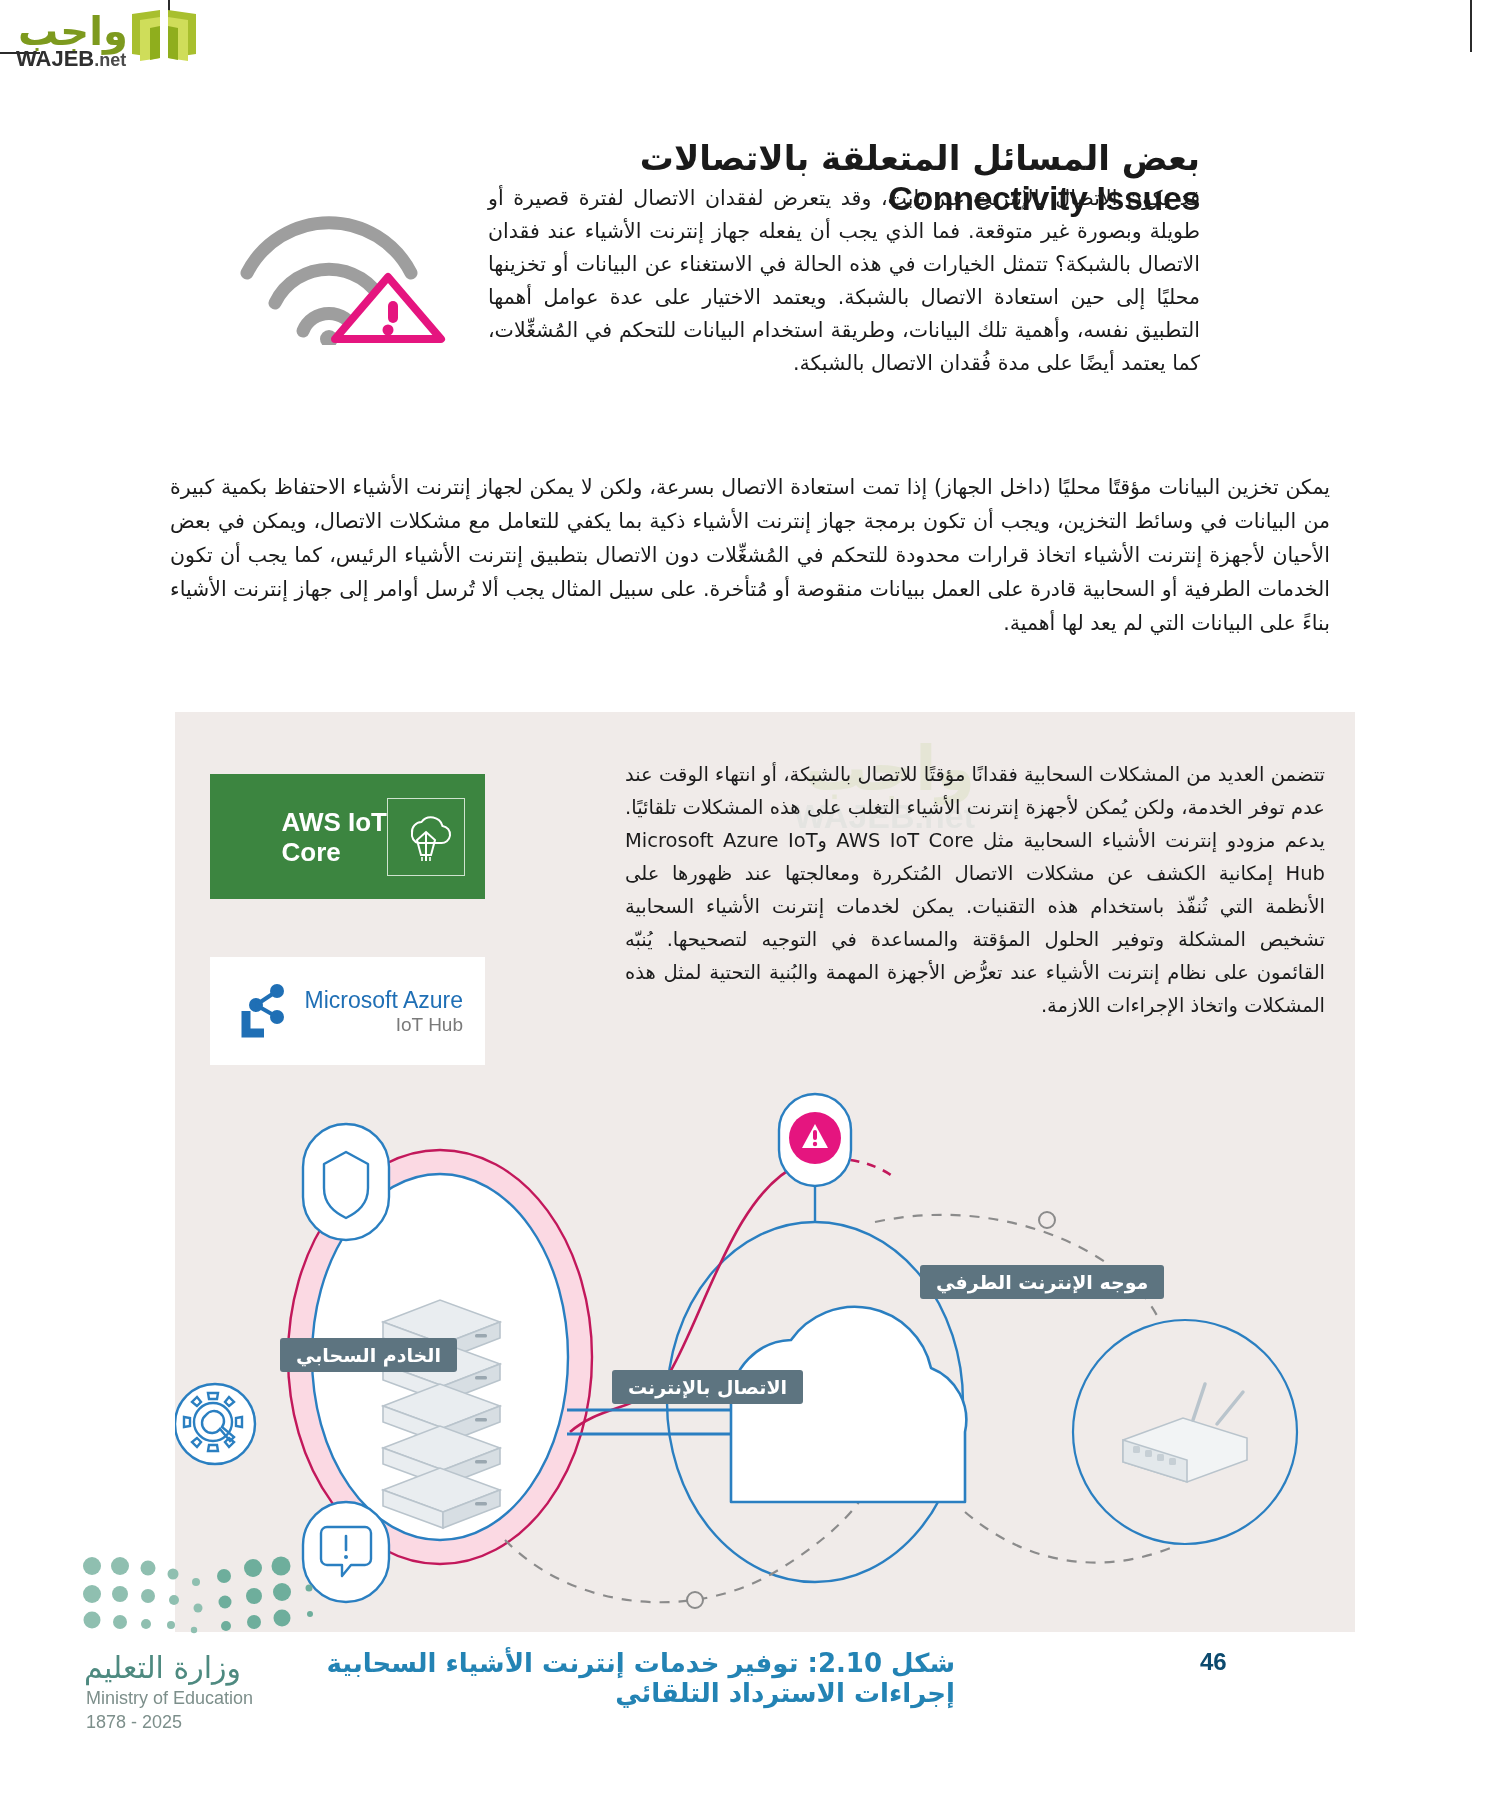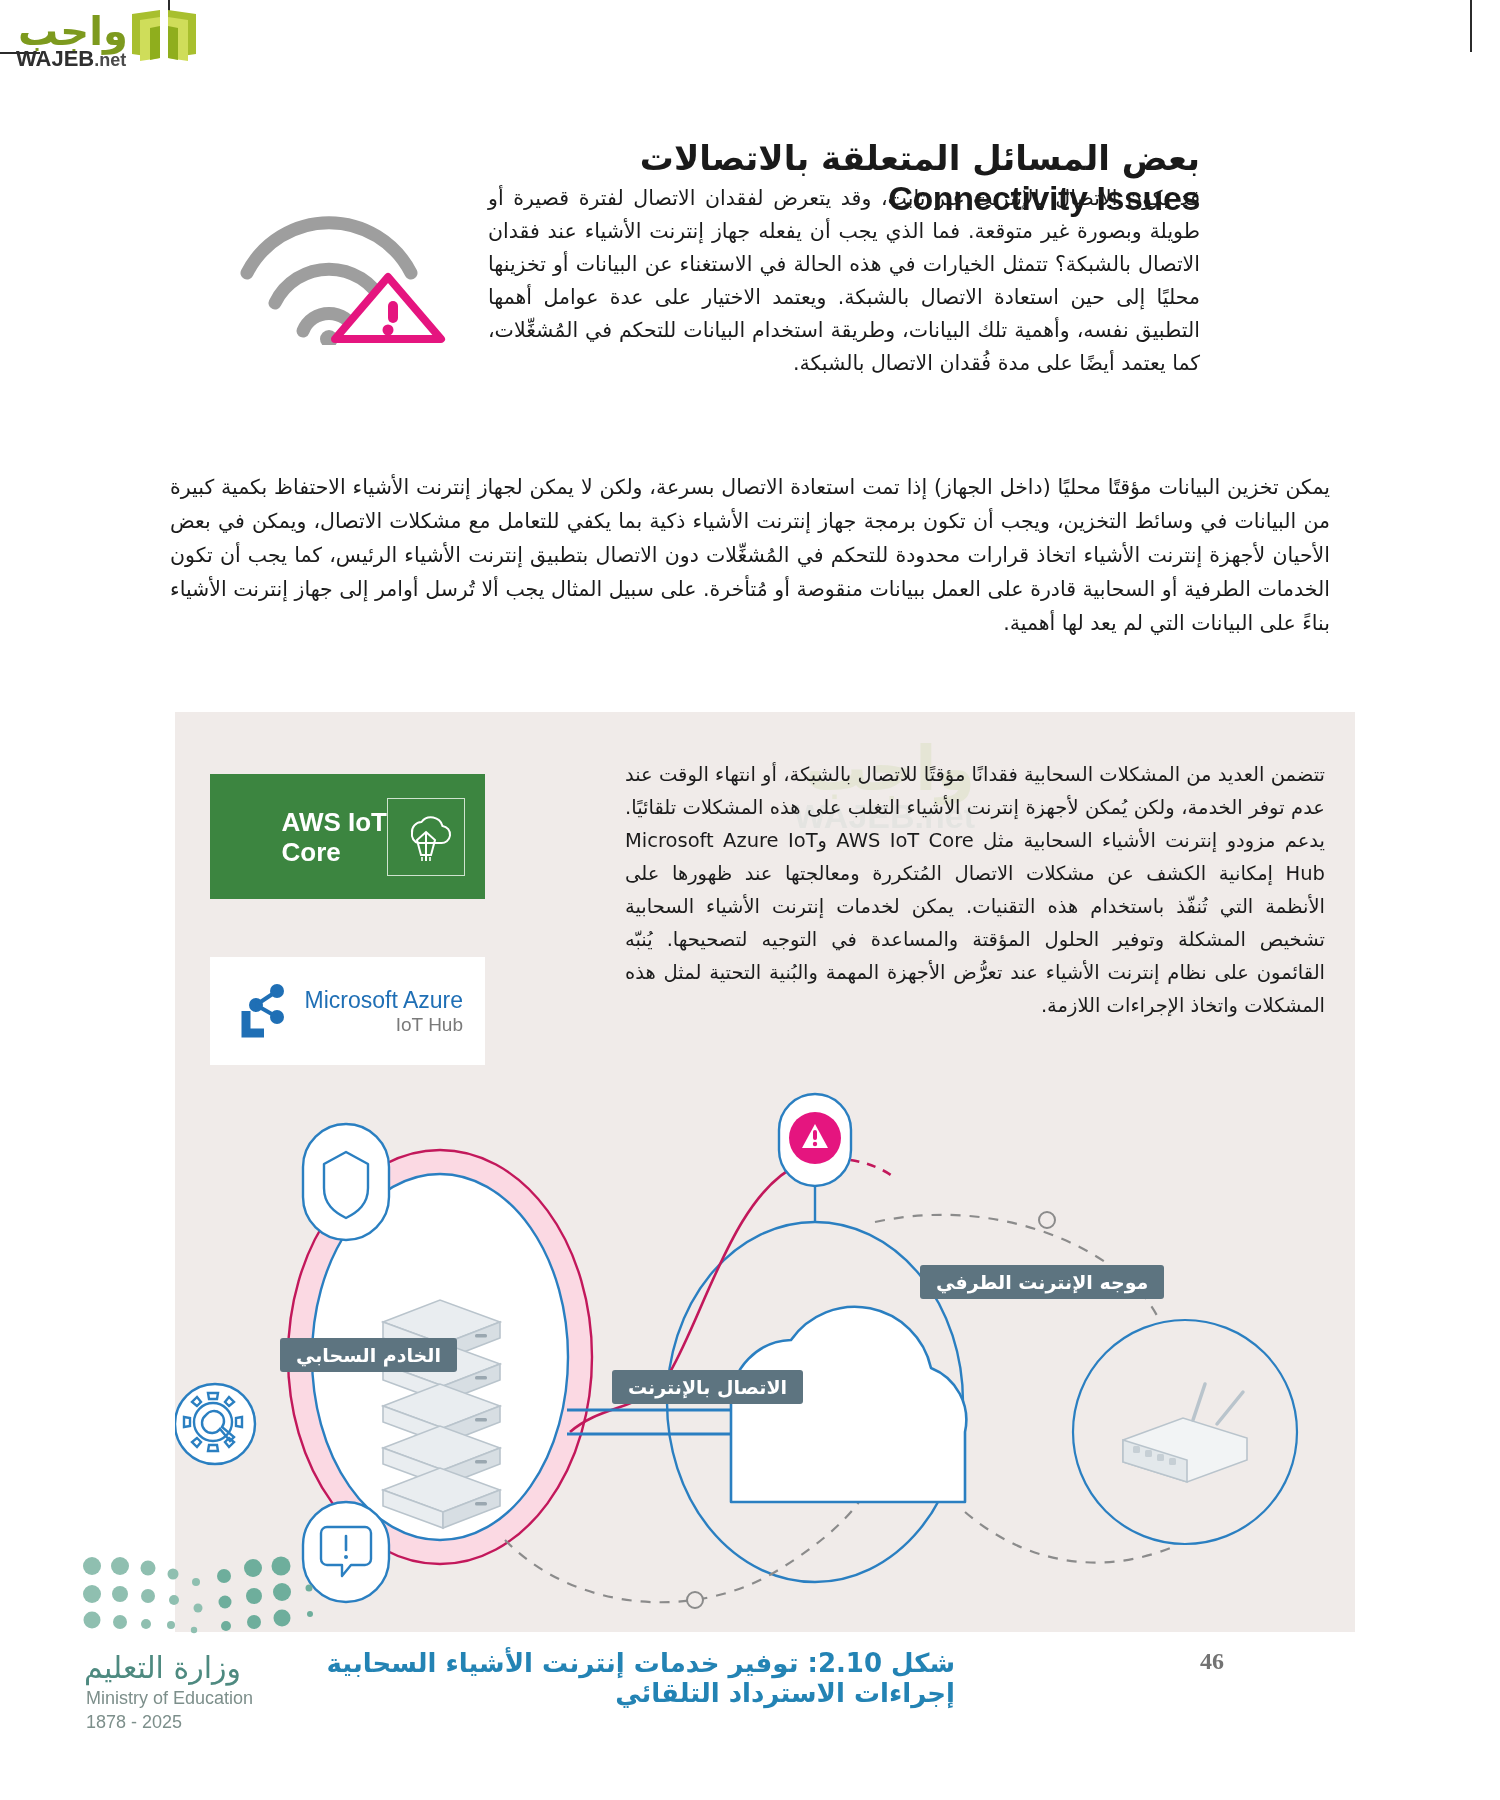--- a/index.html
+++ b/index.html
@@ -95,22 +95,22 @@
   .badge-router{left:920px;top:1265px;}
 
   
   .caption{
     position:absolute;right:545px;top:1648px;width:640px;text-align:right;
     direction:rtl;font-size:26px;color:#2383b4;font-weight:600;
     font-family:"DejaVu Sans",sans-serif;
   }
 
   
-  .page-no{position:absolute;left:1200px;top:1648px;font-size:24px;color:#737373;font-weight:600;
-           font-family:Liberation Serif, serif;}
+  .page-no{position:absolute;left:1200px;top:1648px;font-size:24px;color:#0c4a6e;font-weight:600;
+           font-family:Liberation Sans, sans-serif;}
 
   
   .moe{position:absolute;left:78px;top:1552px;width:250px;height:180px;}
   .moe-ar{position:absolute;left:6px;top:98px;font-size:30px;color:#4e8a80;font-family:"DejaVu Sans",sans-serif;letter-spacing:1px;}
   .moe-en{position:absolute;left:8px;top:136px;font-size:18px;color:#7d8f8b;font-family:"Liberation Sans",sans-serif;}
   .moe-yr{position:absolute;left:8px;top:160px;font-size:18px;color:#7d8f8b;font-family:"Liberation Sans",sans-serif;}
 </style>
 </head>
 <body>
 

